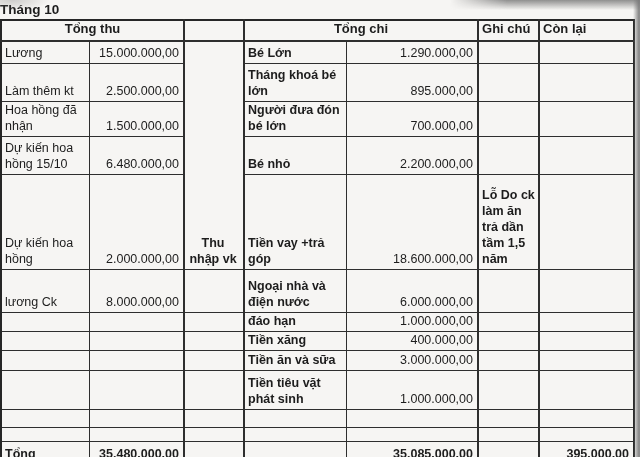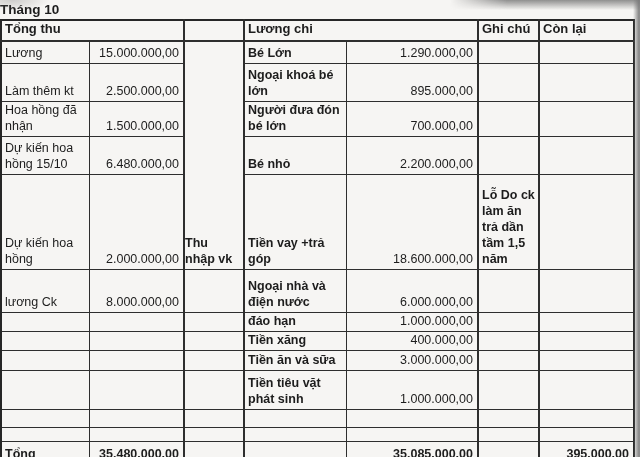--- a/index.html
+++ b/index.html
@@ -39,21 +39,21 @@
     vertical-align: bottom;
     padding: 0 3px 2px 3px;
     overflow: hidden;
   }
   tr.hdr td {
     border-bottom-width: 2px;
     font-weight: bold;
     font-size: 13px;
     padding-bottom: 3px;
   }
-  .ctr { }
+  .ctr { text-align: center; }
   .num { text-align: right; padding-right: 4px; }
   .b   { font-weight: bold; }
   .bl2 { border-left-width: 2px; font-weight: bold; }
   .tight { padding-left: 0; padding-right: 2px; }
   
   .edge-right {
     position: absolute; top: 0; right: 0; bottom: 0; width: 7px; z-index: 5;
     background: linear-gradient(to right, rgba(128,128,128,0), rgba(122,122,122,0.85) 80%);
   }
   .edge-topright {
@@ -82,39 +82,39 @@
       <col style="width:102px">
         <col style="width:132px">
         <col style="width:61px">
         <col style="width:95px">
     </colgroup>
 
     <tbody>
         <tr class="hdr" style="height:21px">
       <td colspan="2" class="ctr">Tổng thu</td>
       <td class="bl2 tight"></td>
-      <td colspan="2" class="ctr bl2">Lương chi</td>
+      <td colspan="2" class="ctr bl2">Tổng chi</td>
       <td class="bl2">Ghi chú</td>
       <td class="bl2">Còn lại</td>
     </tr>
 
     <tr style="height:22px">
       <td>Lương</td>
       <td class="num">15.000.000,00</td>
       <td rowspan="5" class="bl2 ctr tight">Thu nhập vk</td>
       <td class="bl2">Bé Lớn</td>
       <td class="num">1.290.000,00</td>
       <td class="bl2"></td>
       <td class="bl2"></td>
     </tr>
 
     <tr style="height:38px">
       <td>Làm thêm kt</td>
       <td class="num">2.500.000,00</td>
-      <td class="bl2">Ngoại khoá bé lớn</td>
+      <td class="bl2">Tháng khoá bé lớn</td>
       <td class="num">895.000,00</td>
       <td class="bl2"></td>
       <td class="bl2"></td>
     </tr>
 
     <tr style="height:33px">
       <td>Hoa hồng đã nhận</td>
       <td class="num">1.500.000,00</td>
       <td class="bl2">Người đưa đón bé lớn</td>
       <td class="num">700.000,00</td>

